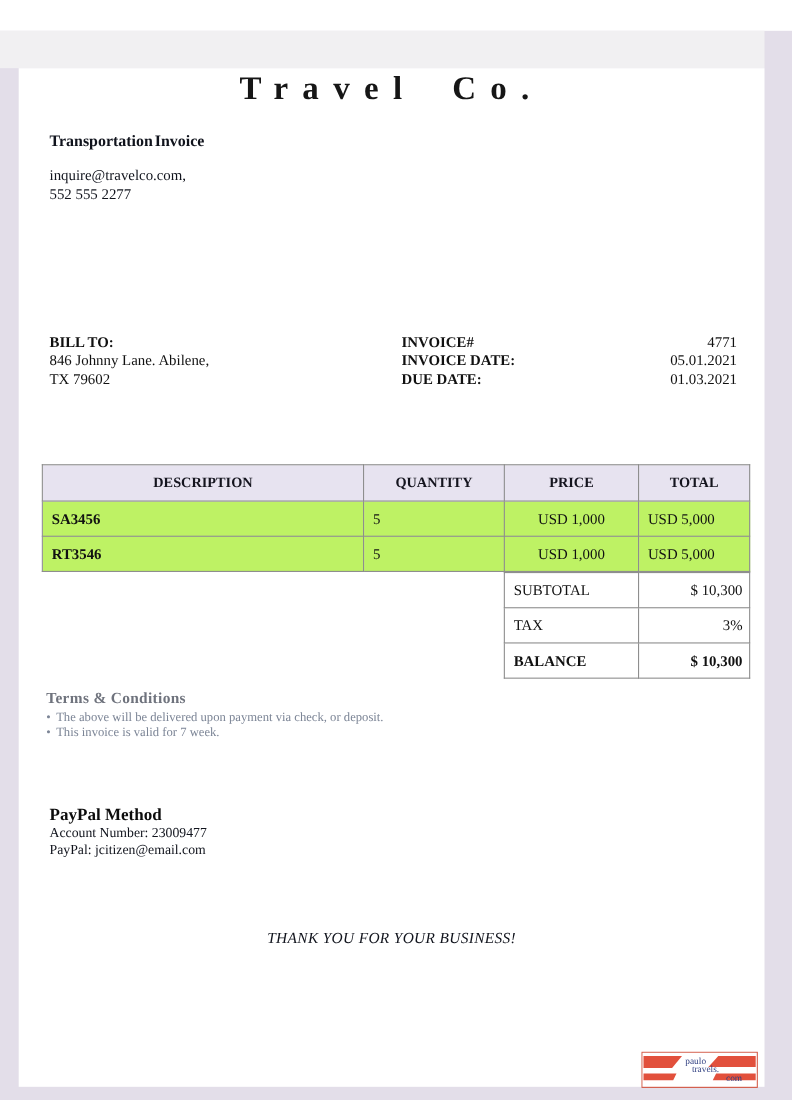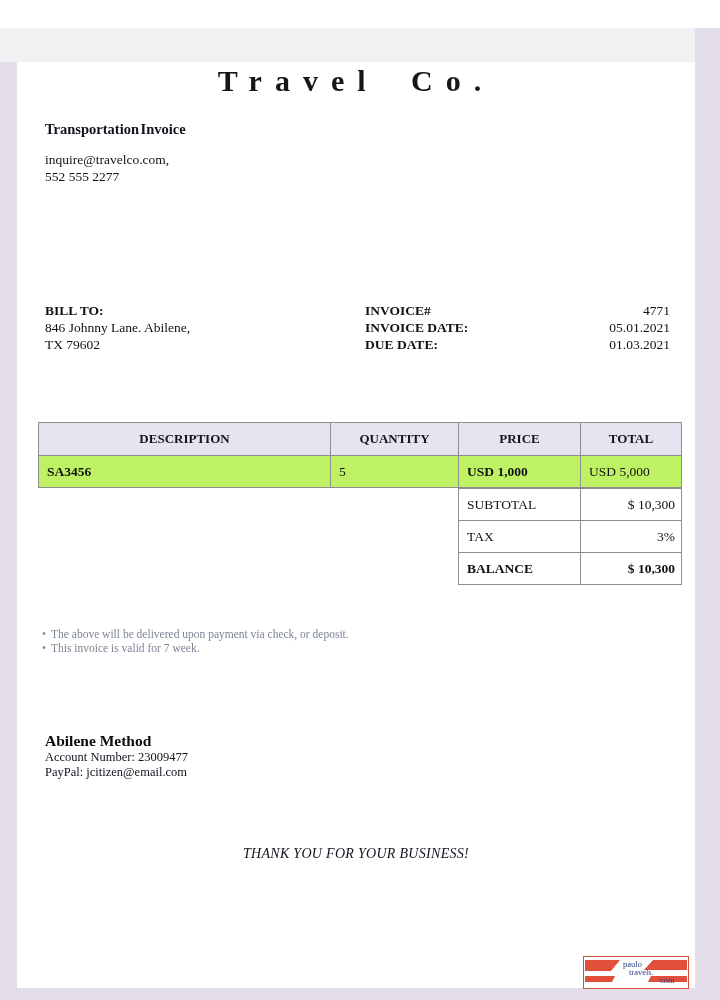--- a/index.html
+++ b/index.html
@@ -42,21 +42,21 @@
     background:#E7E3F0; border:1px solid #8E8E8E;
     font-size:13px; font-weight:bold; text-align:center;
     height:33px; color:#14141e;
   }
   .items-table td {
     border:1px solid #8E8E8E; font-size:13.5px; height:32px;
     padding:0 8px; background:#bef264;
   }
   .items-table td.c-desc  { font-weight:bold; }
   .items-table td.c-qty   { }
-  .items-table td.c-price { font-weight:bold; }
+  .items-table td.c-price { font-weight:normal;text-align:center; }
   .items-table td.c-total { text-align:left; padding-right:4px; }
 
   .summary-table { width:223px; margin-left:420px; }
   .summary-table td {
     border:1px solid #8E8E8E; font-size:13.5px; height:32px; background:#fff;
   }
   .summary-table td.s-label { width:122px; padding-left:8px; }
   .summary-table td.s-value { width:101px; text-align:right; padding-right:6px; }
   .summary-table tr.bold td { font-weight:bold; }
 
@@ -132,20 +132,26 @@
           <th>TOTAL</th>
         </tr>
       </thead>
       <tbody>
         <tr>
           <td class="c-desc">SA3456</td>
           <td class="c-qty">5</td>
           <td class="c-price">USD 1,000</td>
           <td class="c-total">USD 5,000</td>
         </tr>
+        <tr>
+          <td class="c-desc">RT3546</td>
+          <td class="c-qty">5</td>
+          <td class="c-price">USD 1,000</td>
+          <td class="c-total">USD 5,000</td>
+        </tr>
       </tbody>
     </table>
 
     <table class="summary-table">
       <tbody>
         <tr>
           <td class="s-label">SUBTOTAL</td>
           <td class="s-value">$ 10,300</td>
         </tr>
         <tr>
@@ -154,32 +160,33 @@
         </tr>
         <tr class="bold">
           <td class="s-label">BALANCE</td>
           <td class="s-value">$ 10,300</td>
         </tr>
       </tbody>
     </table>
   </div>
 
   <div class="terms-block">
+    <div class="terms-title">Terms &amp; Conditions</div>
     <div class="terms-bullet">
       <span class="marker">•</span>
       <span>The above will be delivered upon payment via check, or deposit.</span>
     </div>
     <div class="terms-bullet">
       <span class="marker">•</span>
       <span>This invoice is valid for 7 week.</span>
     </div>
   </div>
 
   <div class="payment-block">
-    <div class="payment-title">Abilene Method</div>
+    <div class="payment-title">PayPal Method</div>
     <div class="payment-line">Account Number: 23009477</div>
     <div class="payment-line">PayPal: jcitizen@email.com</div>
   </div>
 
   <div class="thankyou">THANK YOU FOR YOUR BUSINESS!</div>
 
   <div class="logo">
     <svg viewBox="0 0 106 33" width="106" height="33">
       <rect x="0.5" y="0.5" width="105" height="32" fill="#FFFFFF" stroke="#D0523E" stroke-width="1"></rect>
       <polygon points="2,4 37,4 28,15 2,15" fill="#E2503C"></polygon>

